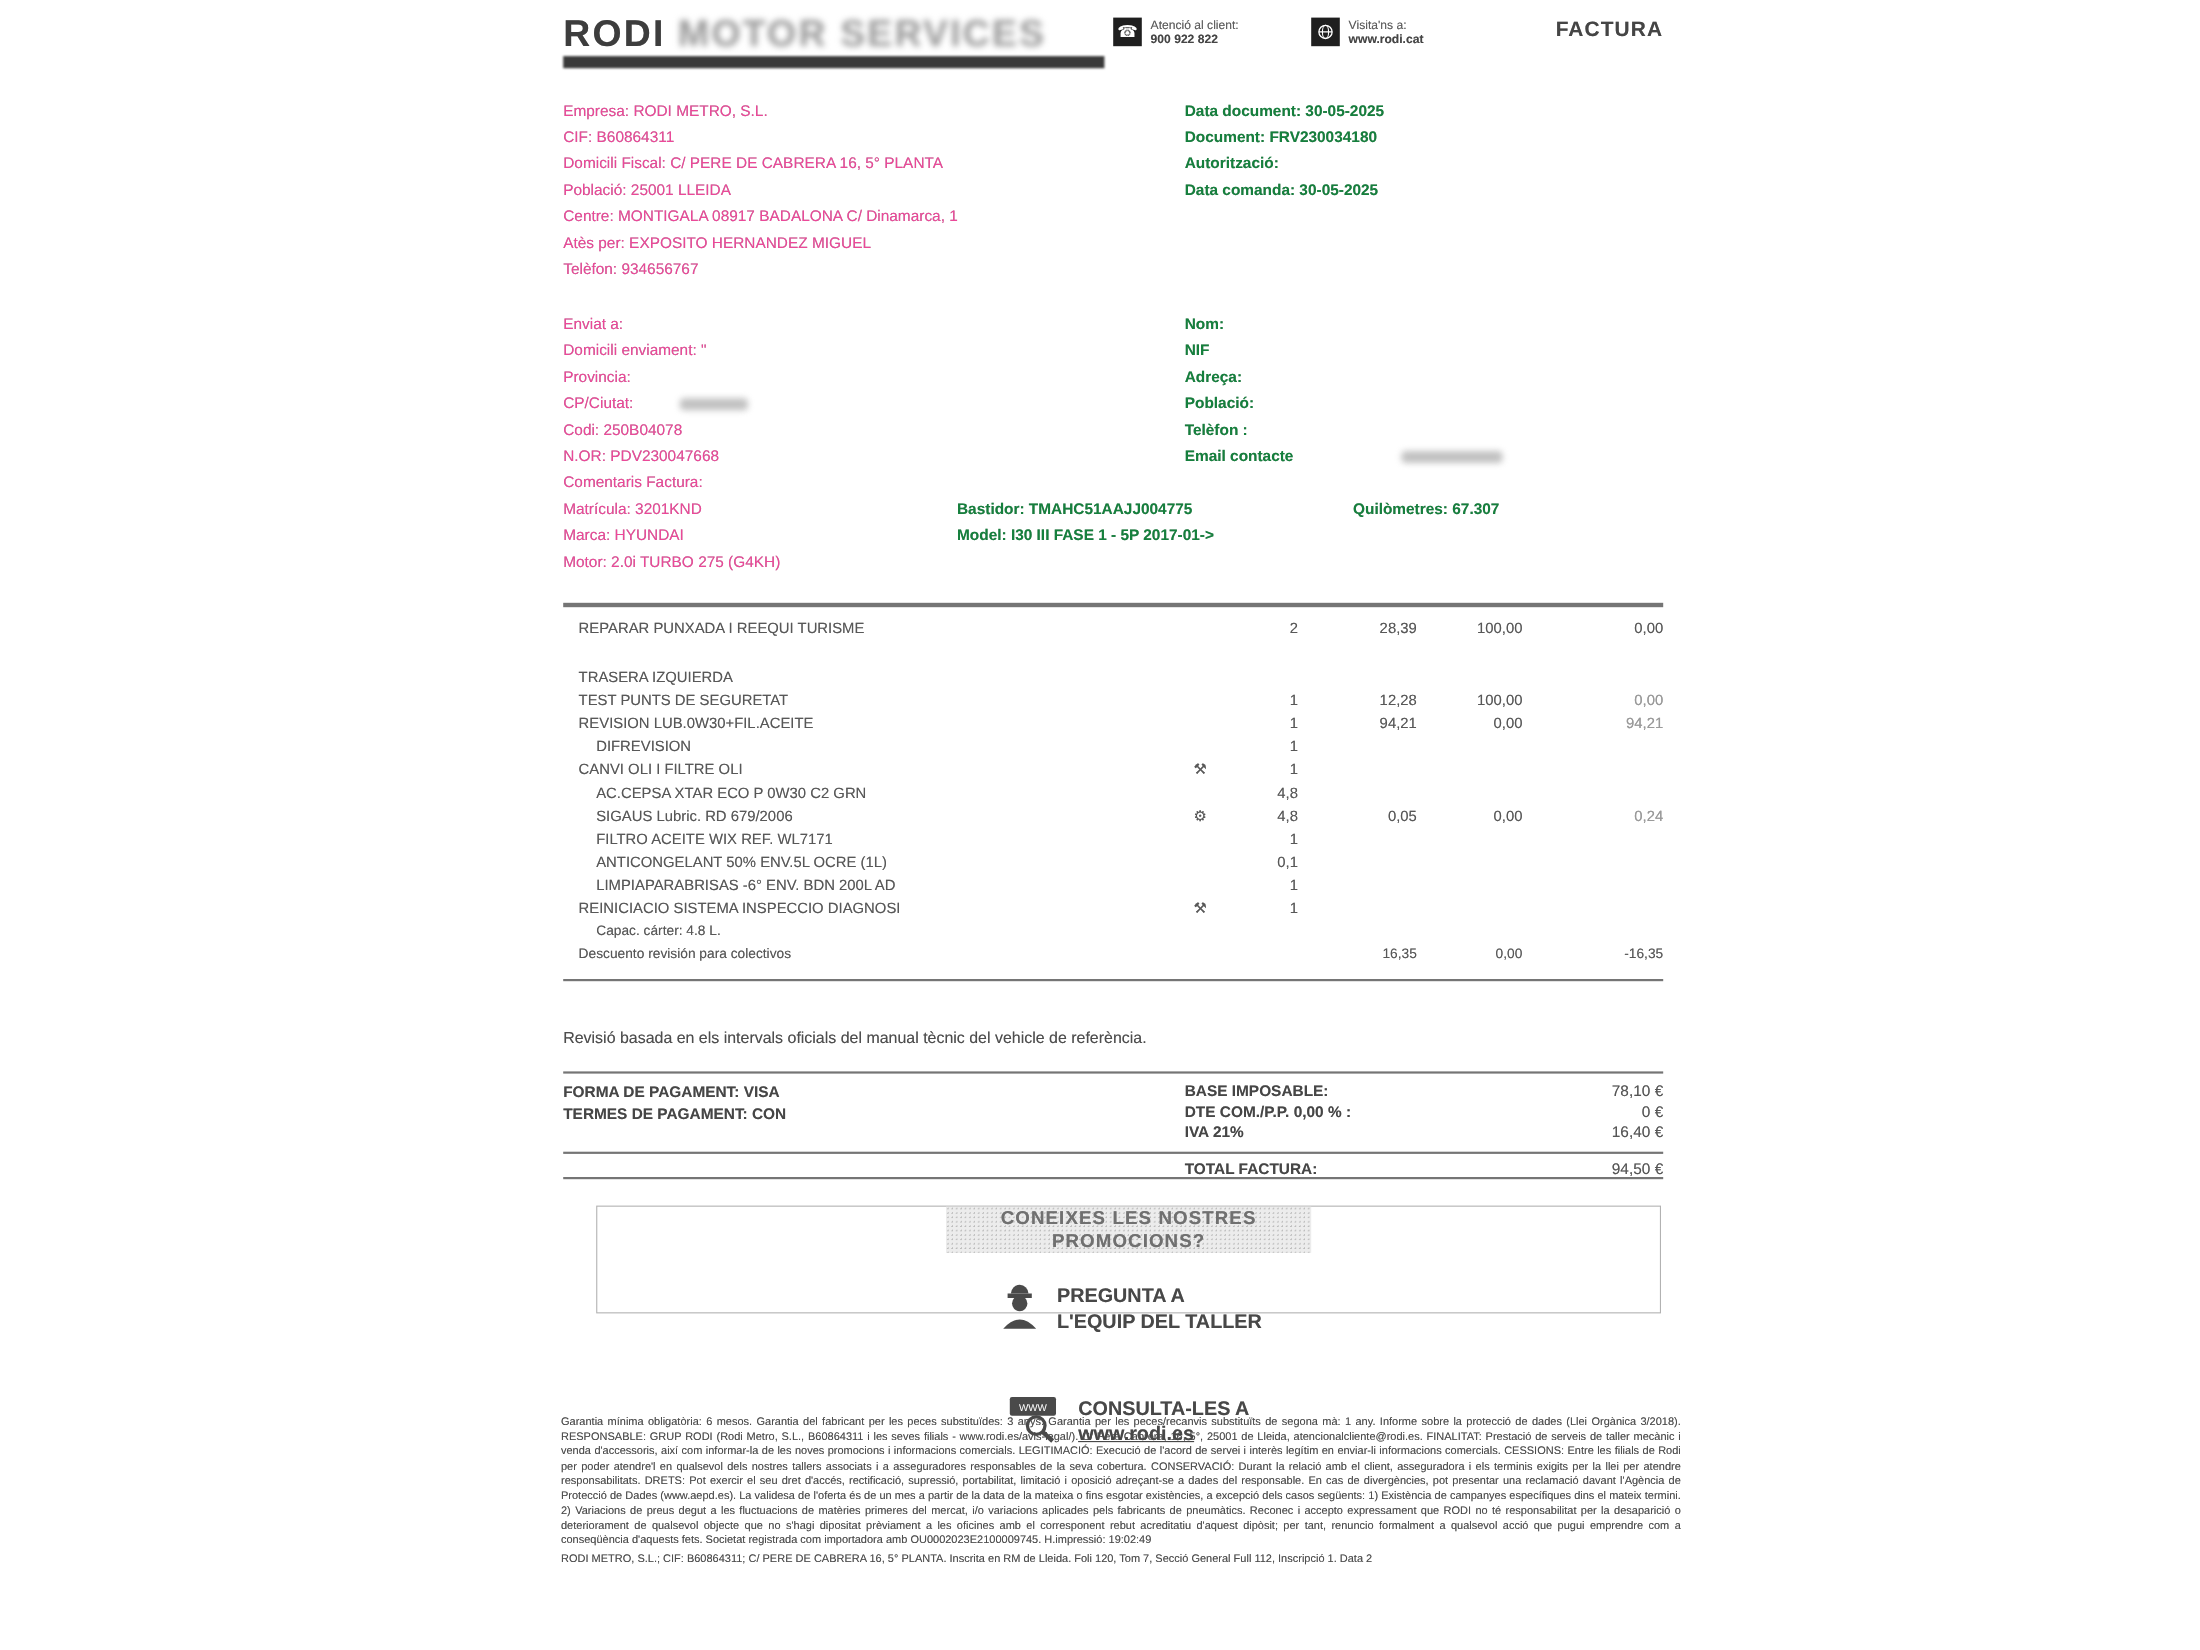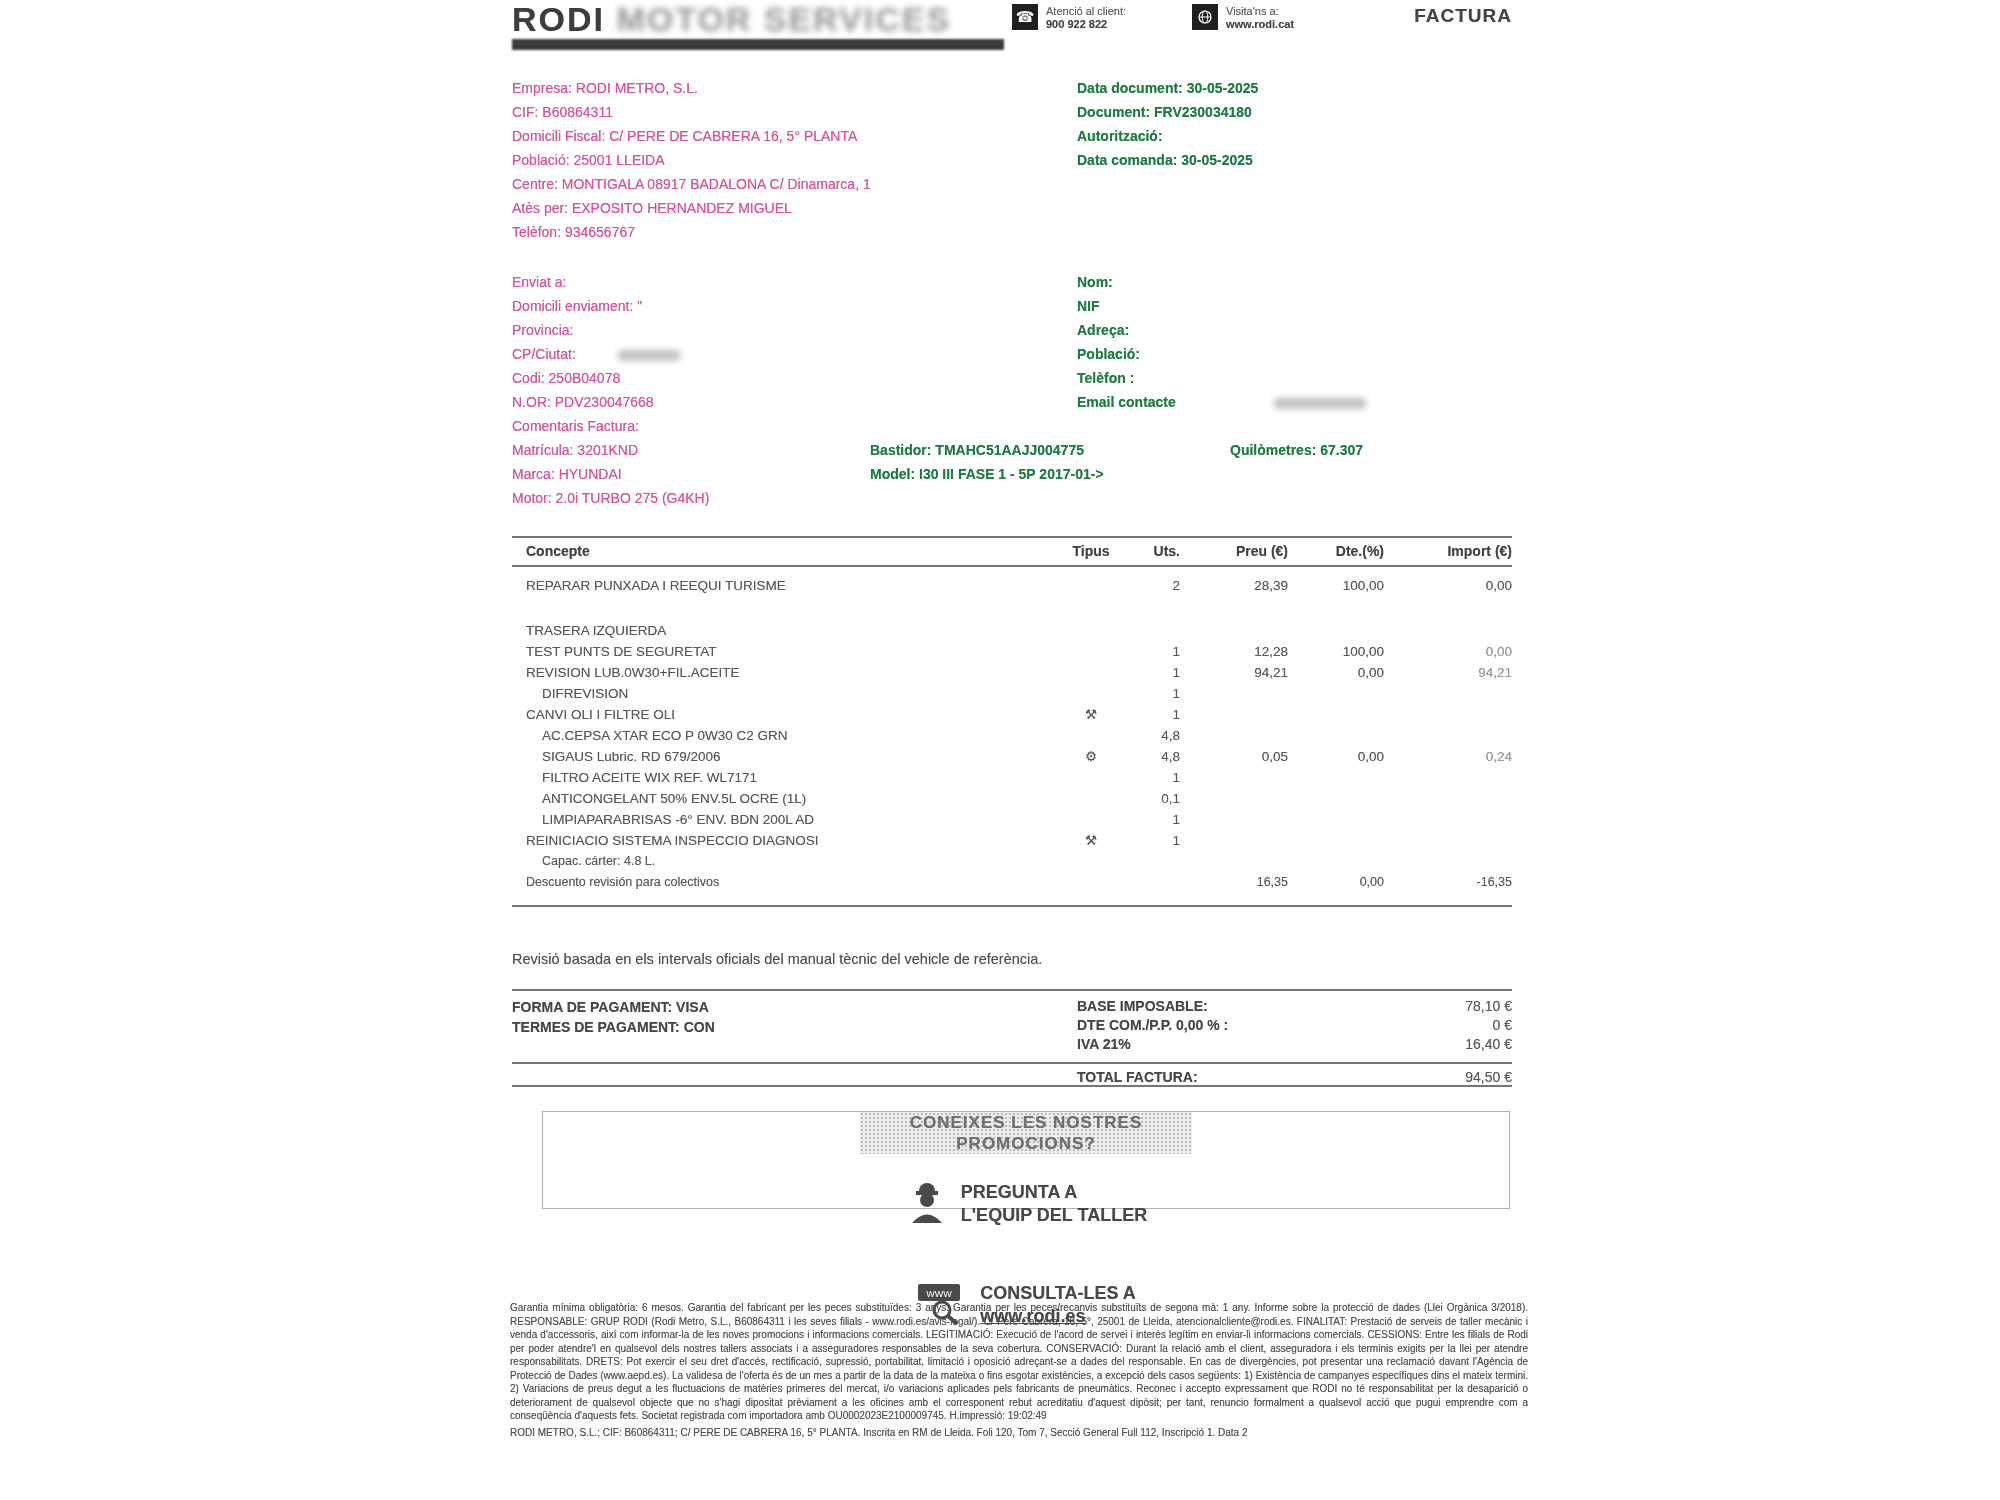--- a/index.html
+++ b/index.html
@@ -1,19 +1,19 @@
 <!DOCTYPE html>
 <html><head>
 <meta charset="utf-8">
 <style>
   * { margin:0; padding:0; box-sizing:border-box; }
   html,body { width:2000px; height:1500px; background:#ffffff; overflow:hidden; }
   body { font-family:"Liberation Sans", sans-serif; color:#5a5a5a; position:relative;
          text-shadow:0 0 .4px rgba(90,90,90,.55); }
-  .page { position:absolute; left:512px; top:2px; width:1000px; }
+  .page { position:absolute; left:512px; top:14px; width:1000px; }
 
   
   .header { display:flex; align-items:flex-start; }
   .logo { width:500px; }
   .logo-line { font-size:34px; font-weight:800; letter-spacing:2px; line-height:1; white-space:nowrap; }
   .logo-primary { color:#3d3d3d; }
   .logo-secondary { color:#9b9b9b; filter:blur(3px); }
   .logo-bar { height:11px; background:#3a3a3a; margin-top:3px; width:492px; filter:blur(1.1px); }
   .contact { display:flex; gap:8px; width:180px; margin-top:2px; }
   .contact-icon { width:26px; height:26px; background:#1f1f1f; color:#fff; font-size:15px;
@@ -174,28 +174,20 @@
       <div class="line bold-line">Bastidor: TMAHC51AAJJ004775</div>
       <div class="line bold-line">Model: I30 III FASE 1 - 5P 2017-01-&gt;</div>
     </div>
     <div class="v3">
       <div class="line bold-line">Quilòmetres: 67.307</div>
     </div>
   </div>
 
   <div class="tbl">
     <div class="rule"></div>
-    <div class="tbl-head">
-      <div class="c-concepte">Concepte</div>
-      <div class="c-tipus">Tipus</div>
-      <div class="c-uts">Uts.</div>
-      <div class="c-preu">Preu (€)</div>
-      <div class="c-dte">Dte.(%)</div>
-      <div class="c-import">Import (€)</div>
-    </div>
     <div class="rule"></div>
 
     <div class="tbl-body">
       <div class="tbl-row gap">
         <div class="c-concepte">REPARAR PUNXADA I REEQUI TURISME</div>
         <div class="c-tipus"></div>
         <div class="c-uts">2</div>
         <div class="c-preu">28,39</div>
         <div class="c-dte">100,00</div>
         <div class="c-import">0,00</div>

